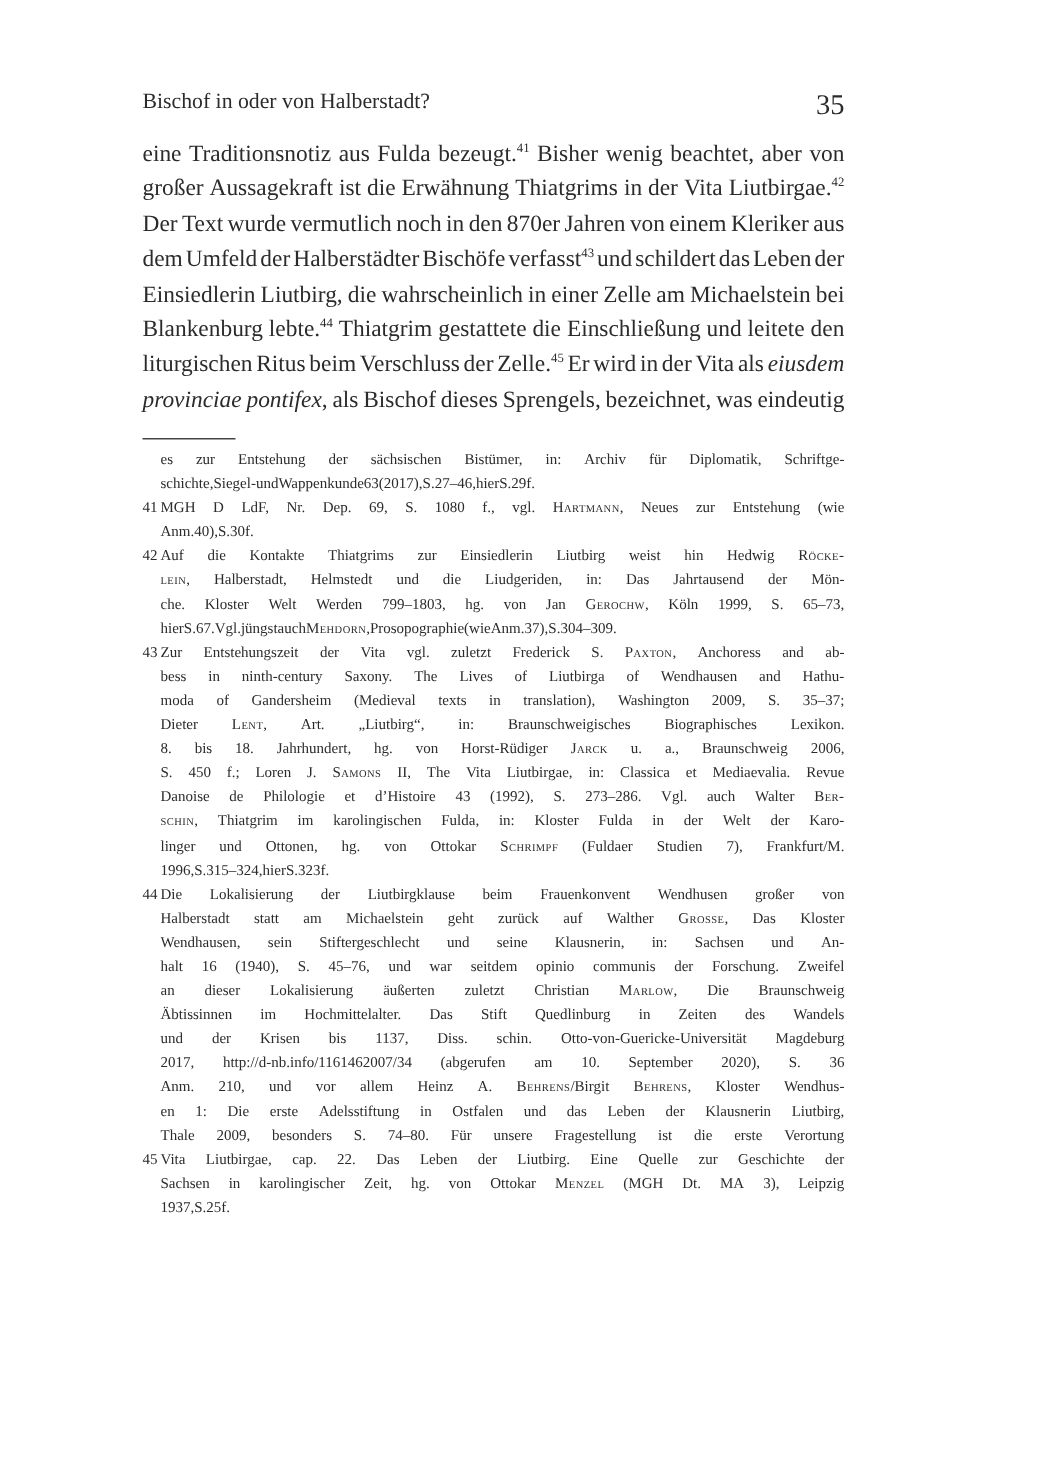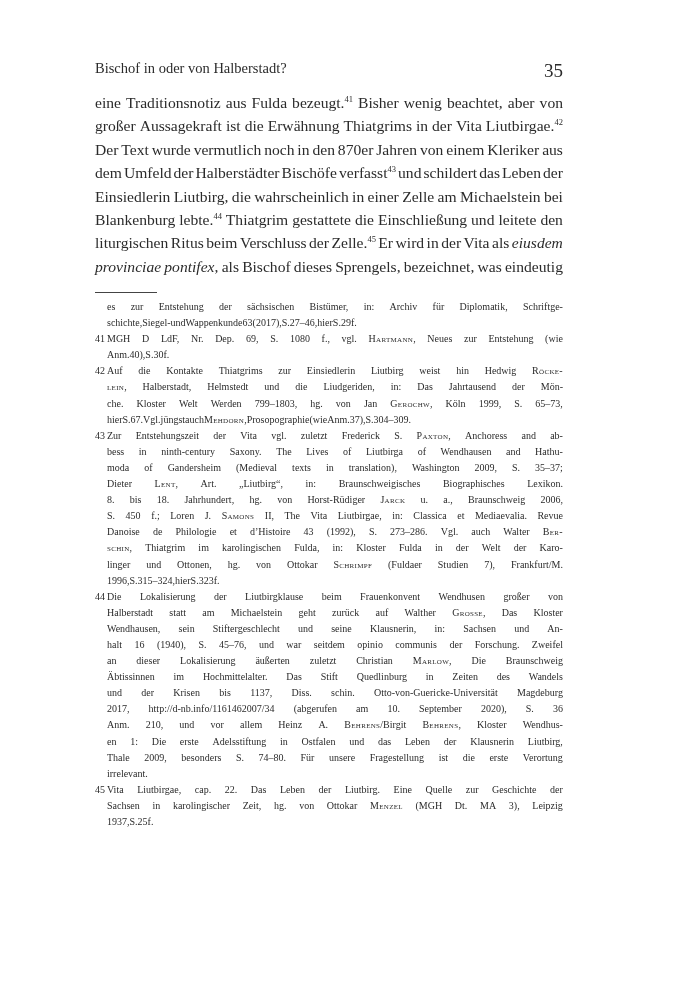--- a/index.html
+++ b/index.html
@@ -524,23 +524,20 @@
         <span class="w"><span>S.</span></span>
         <span class="w"><span>74–80.</span></span>
         <span class="w"><span>Für</span></span>
         <span class="w"><span>unsere</span></span>
         <span class="w"><span>Fragestellung</span></span>
         <span class="w"><span>ist</span></span>
         <span class="w"><span>die</span></span>
         <span class="w"><span>erste</span></span>
         <span class="w"><span>Verortung</span></span>
       </div>
-      <div class="fn-line last">
-        <span class="w"><span>irrelevant.</span></span> 
-      </div>
     </div>
     <div class="fn">
       <span class="fn-num">45</span>
       <div class="fn-line">
         <span class="w"><span>Vita</span></span>
         <span class="w"><span>Liutbirgae,</span></span>
         <span class="w"><span>cap.</span></span>
         <span class="w"><span>22.</span></span>
         <span class="w"><span>Das</span></span>
         <span class="w"><span>Leben</span></span>

